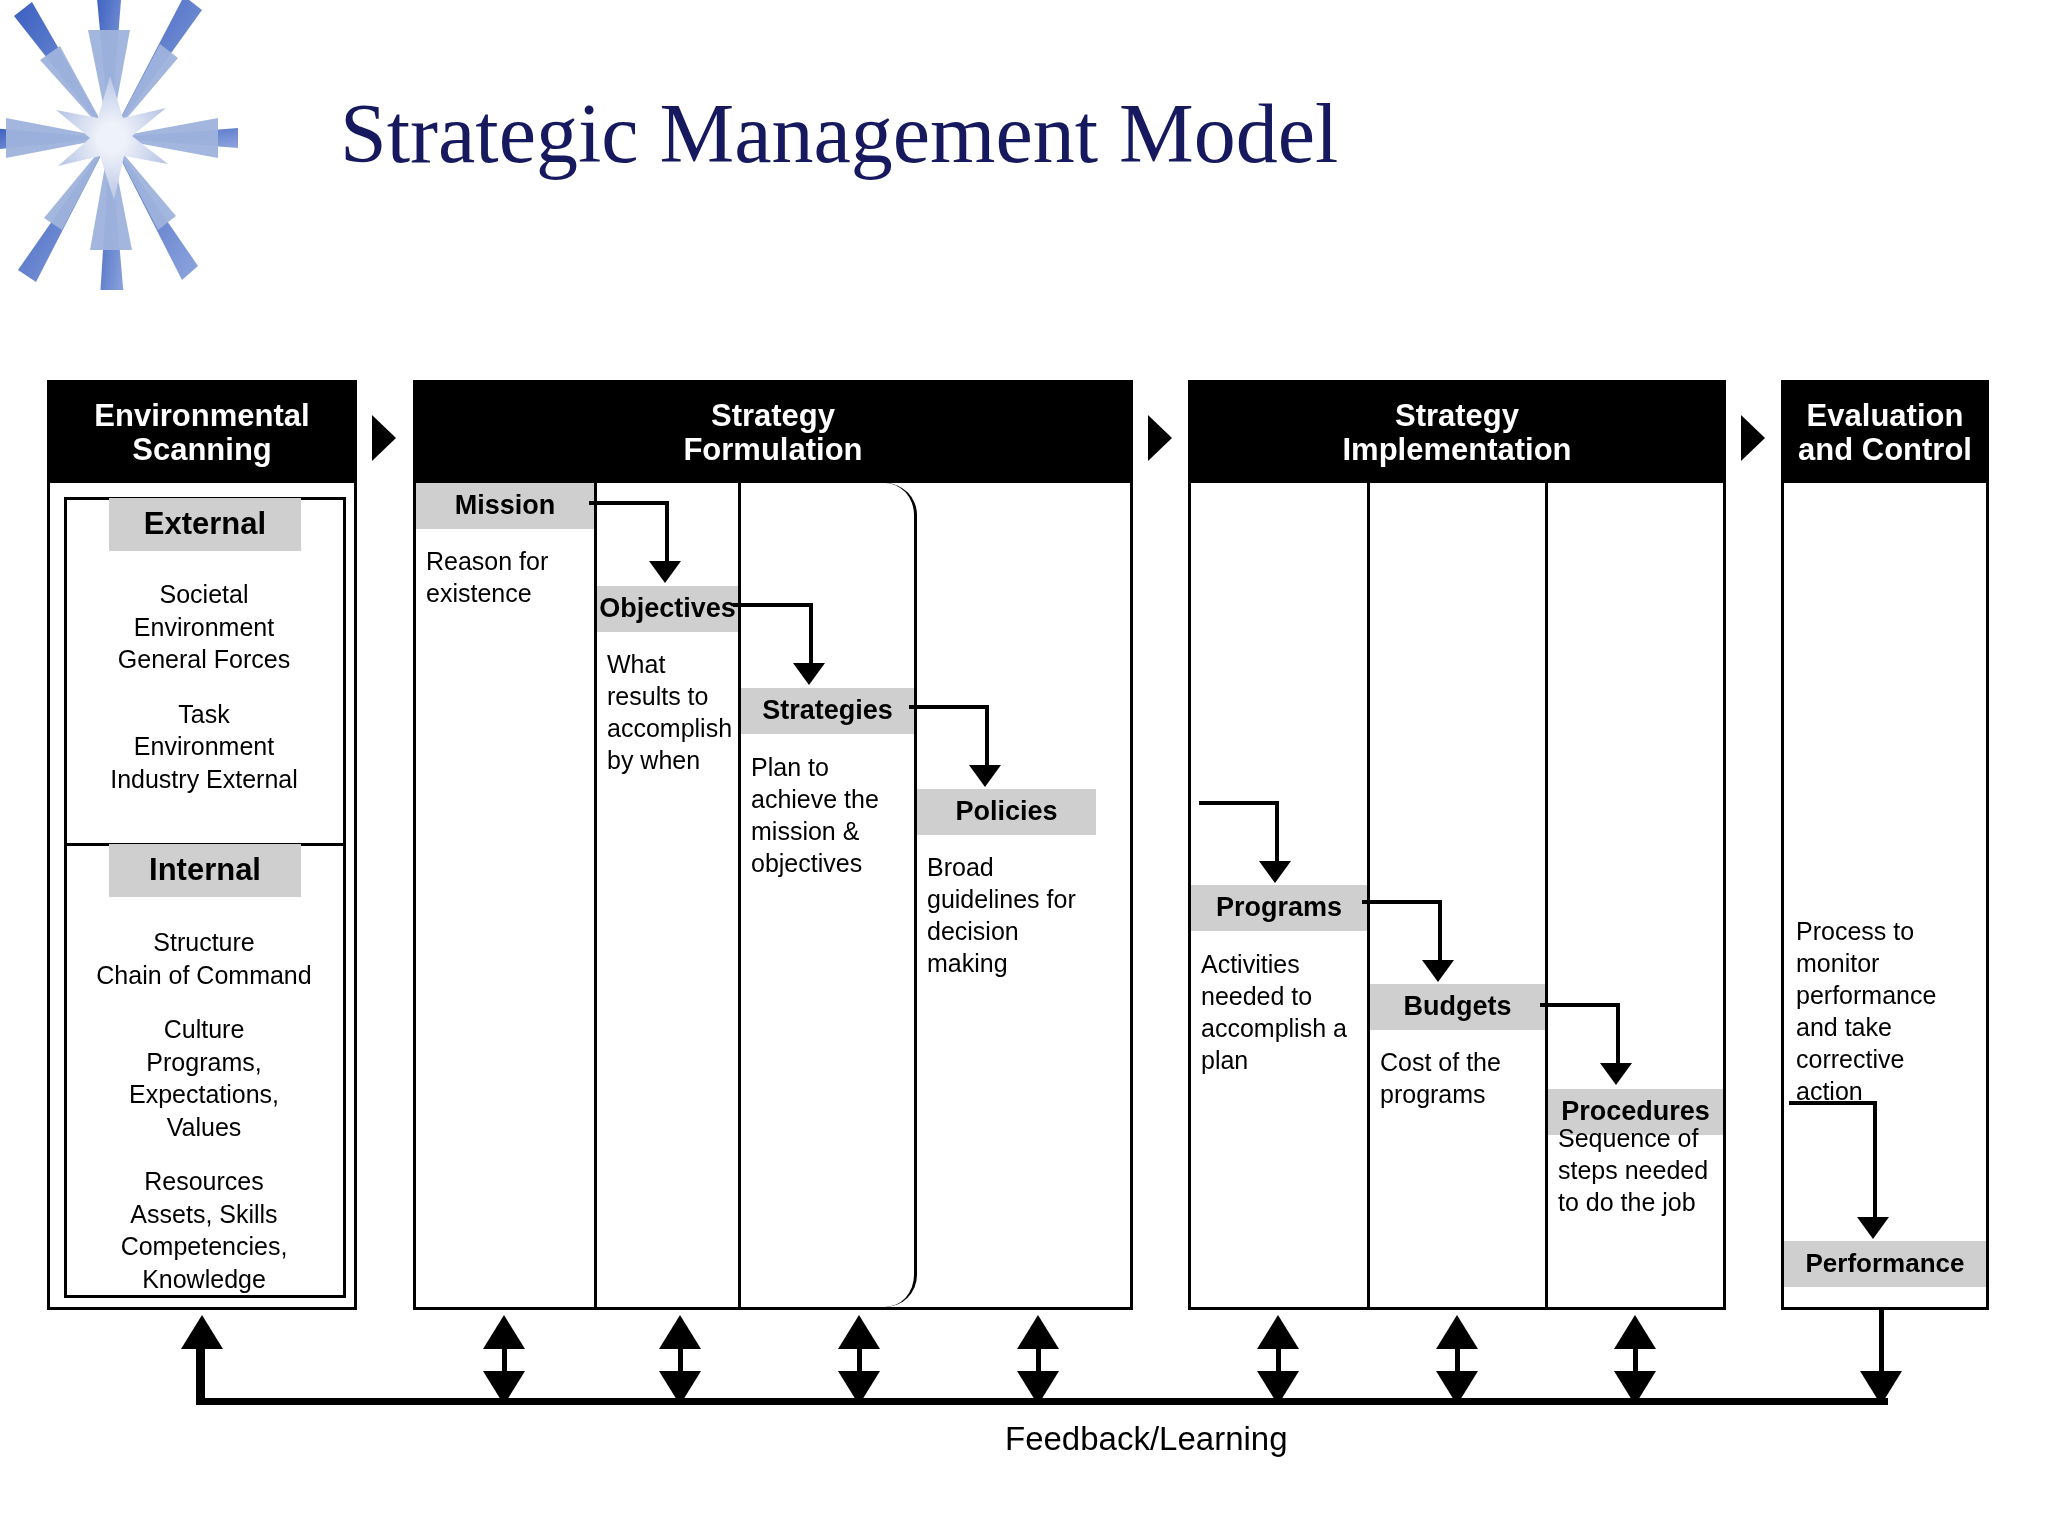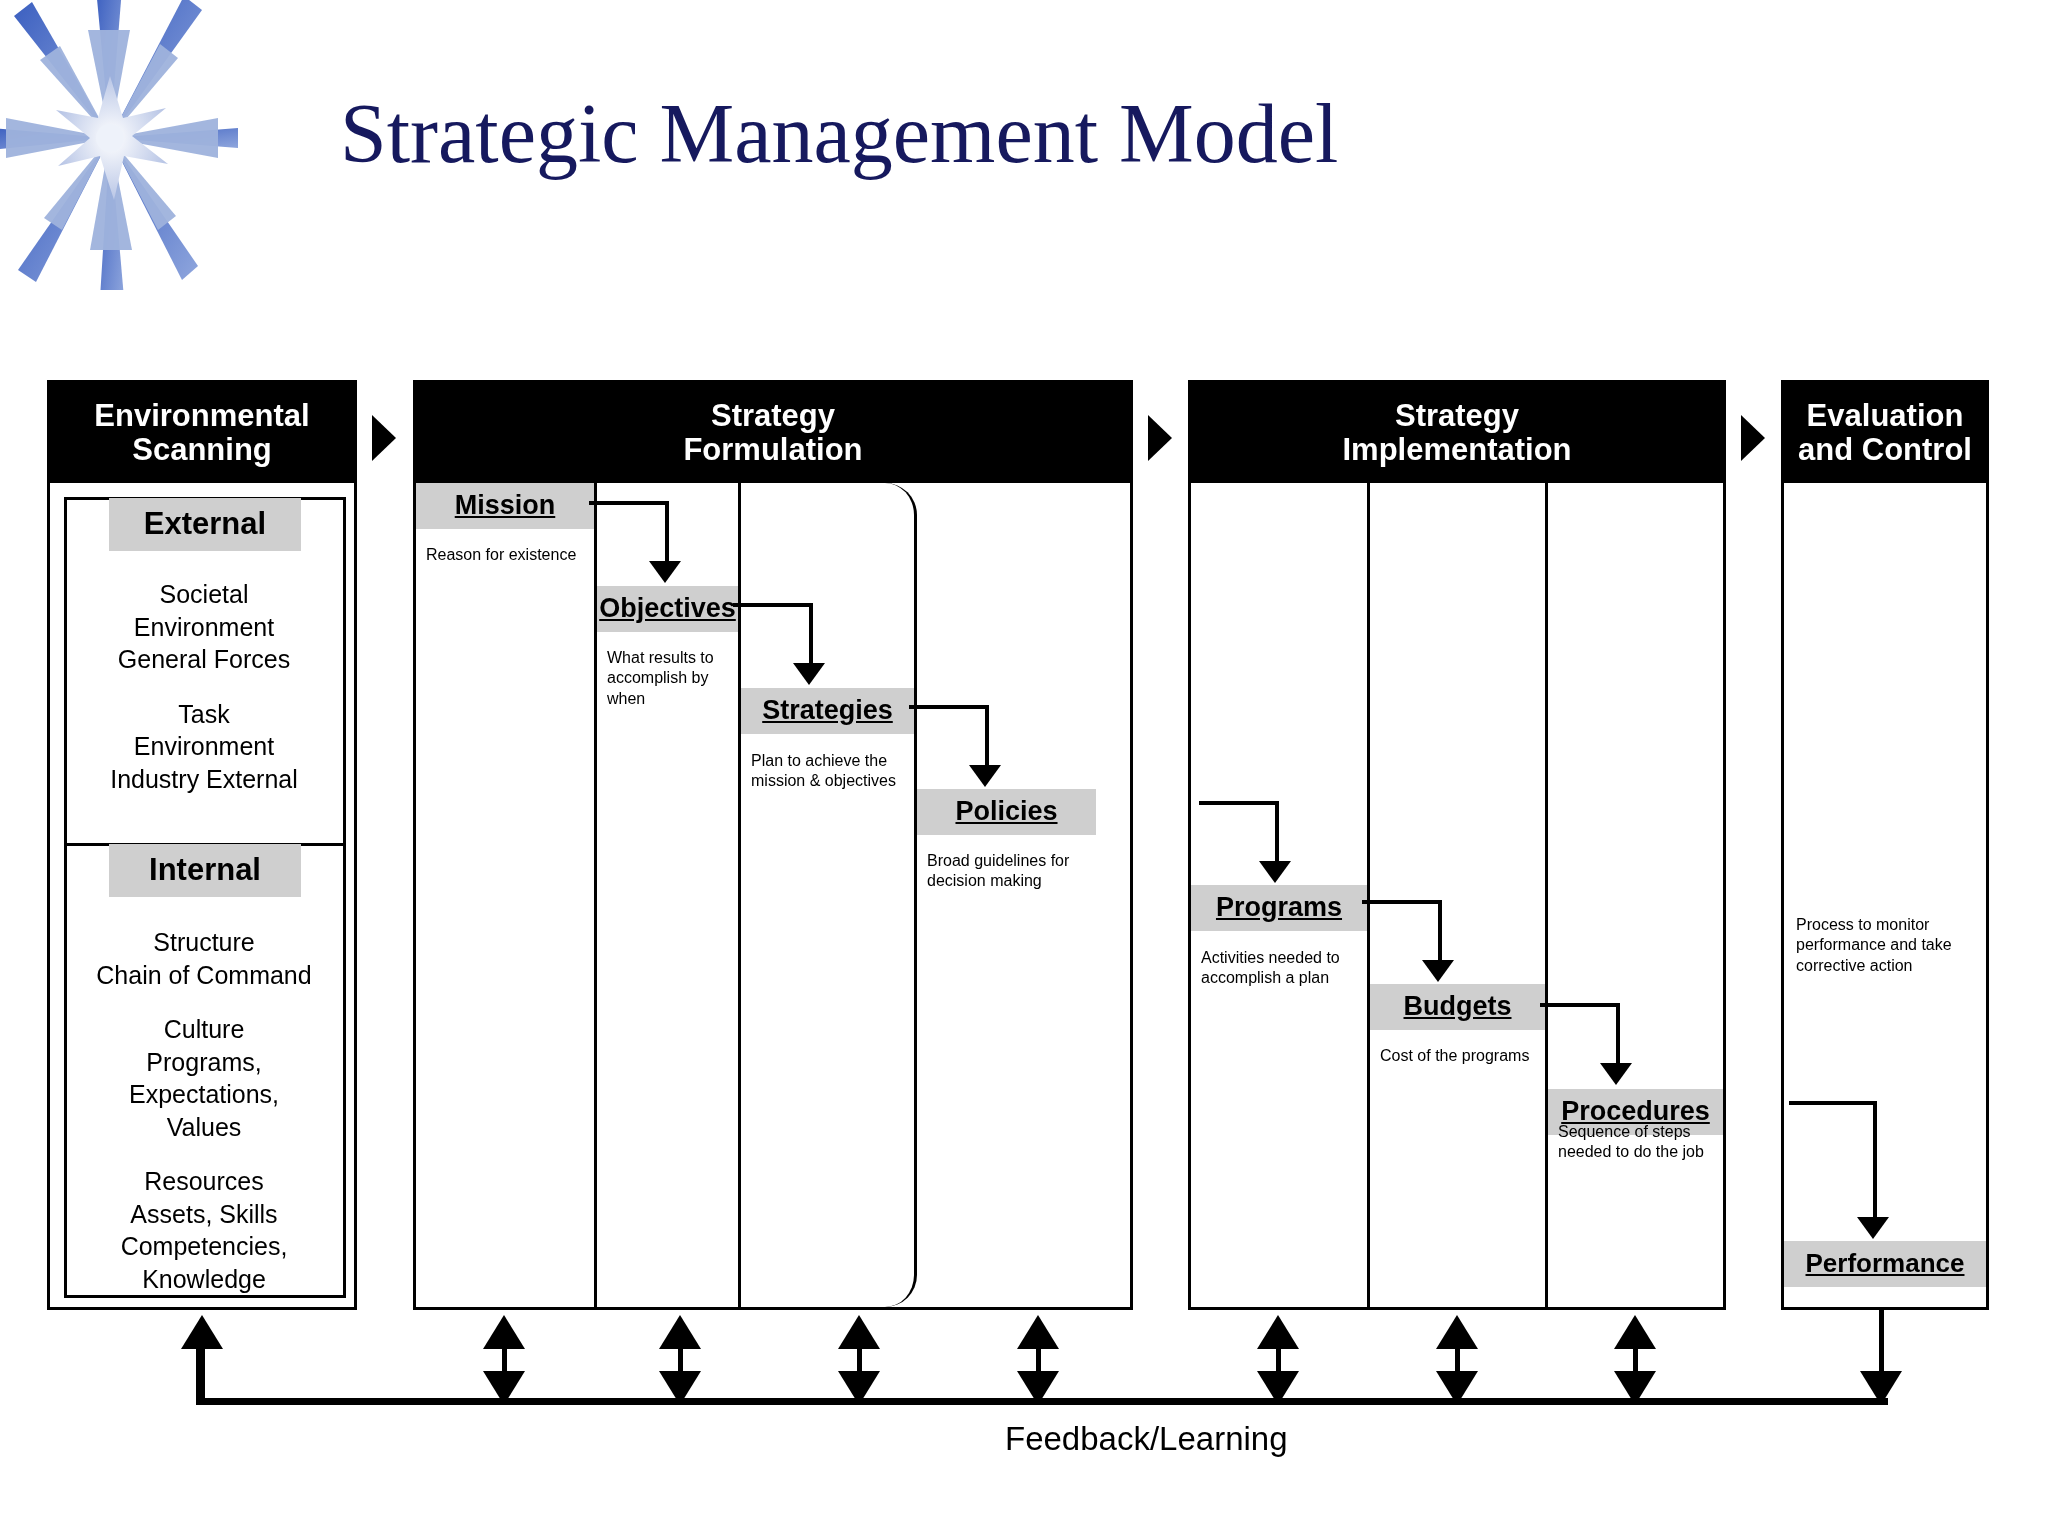--- a/index.html
+++ b/index.html
@@ -48,25 +48,24 @@
   }
   .subcol:last-child{border-right:none;}
 
   .sub-title{
     position:absolute;left:0;right:0;
     background:#cfcfcf;
     font-weight:bold;font-size:27px;
     text-align:center;
     padding:7px 0 8px 0;
     box-sizing:border-box;
-    text-decoration:underline;
   }
   .sub-text{
     position:absolute;left:10px;right:6px;
-    font-size:16px;line-height:1.28;
+    font-size:25px;line-height:1.28;
     color:#000;
     text-align:left;
   }
 
   
   .inner-box{
     position:absolute;
     border:3px solid #000;
     background:#fff;
     box-sizing:border-box;

